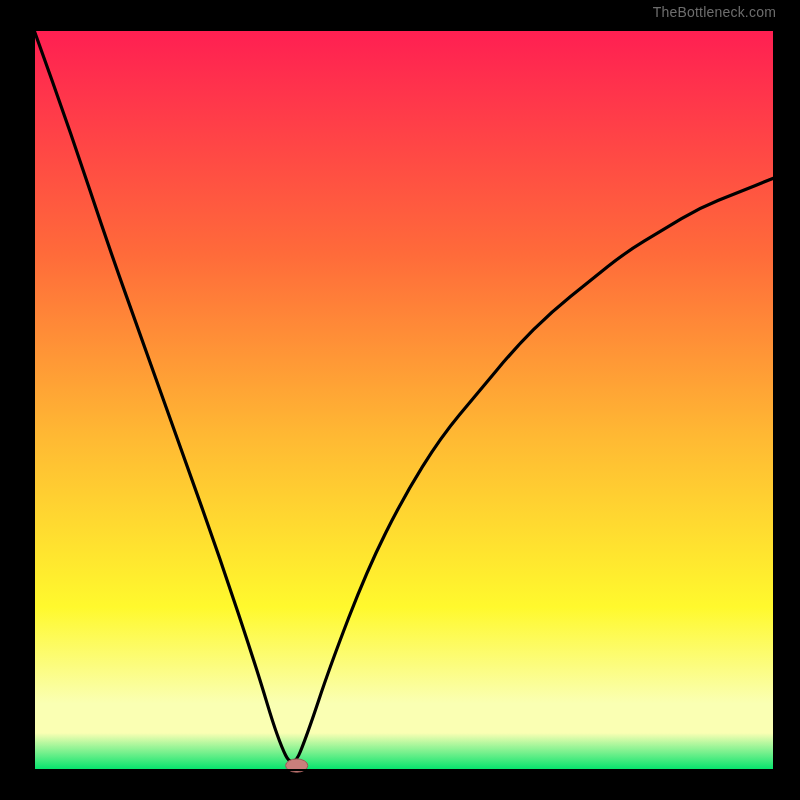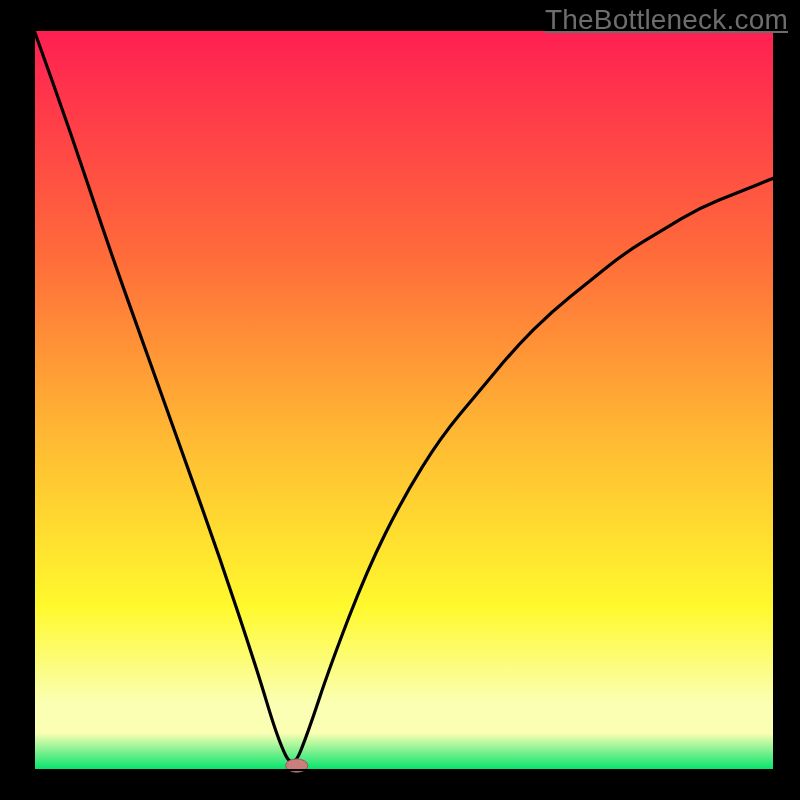--- a/index.html
+++ b/index.html
@@ -13,27 +13,26 @@
   }
   .stage {
     position: relative;
     width: 800px;
     height: 800px;
     background: #000;
   }
   .watermark {
     position: absolute;
     top: 4px;
-    right: 12px;
-    font-size: 28px;
+    right: 24px;
+    font-size: 14px;
     font-weight: 500;
     color: #6d6d6d;
     letter-spacing: 0.2px;
     z-index: 10;
-    text-decoration: underline;
   }
   svg {
     display: block;
   }
 </style>
 </head>
 <body>
 
 <div class="stage">
   <div class="watermark">TheBottleneck.com</div>

